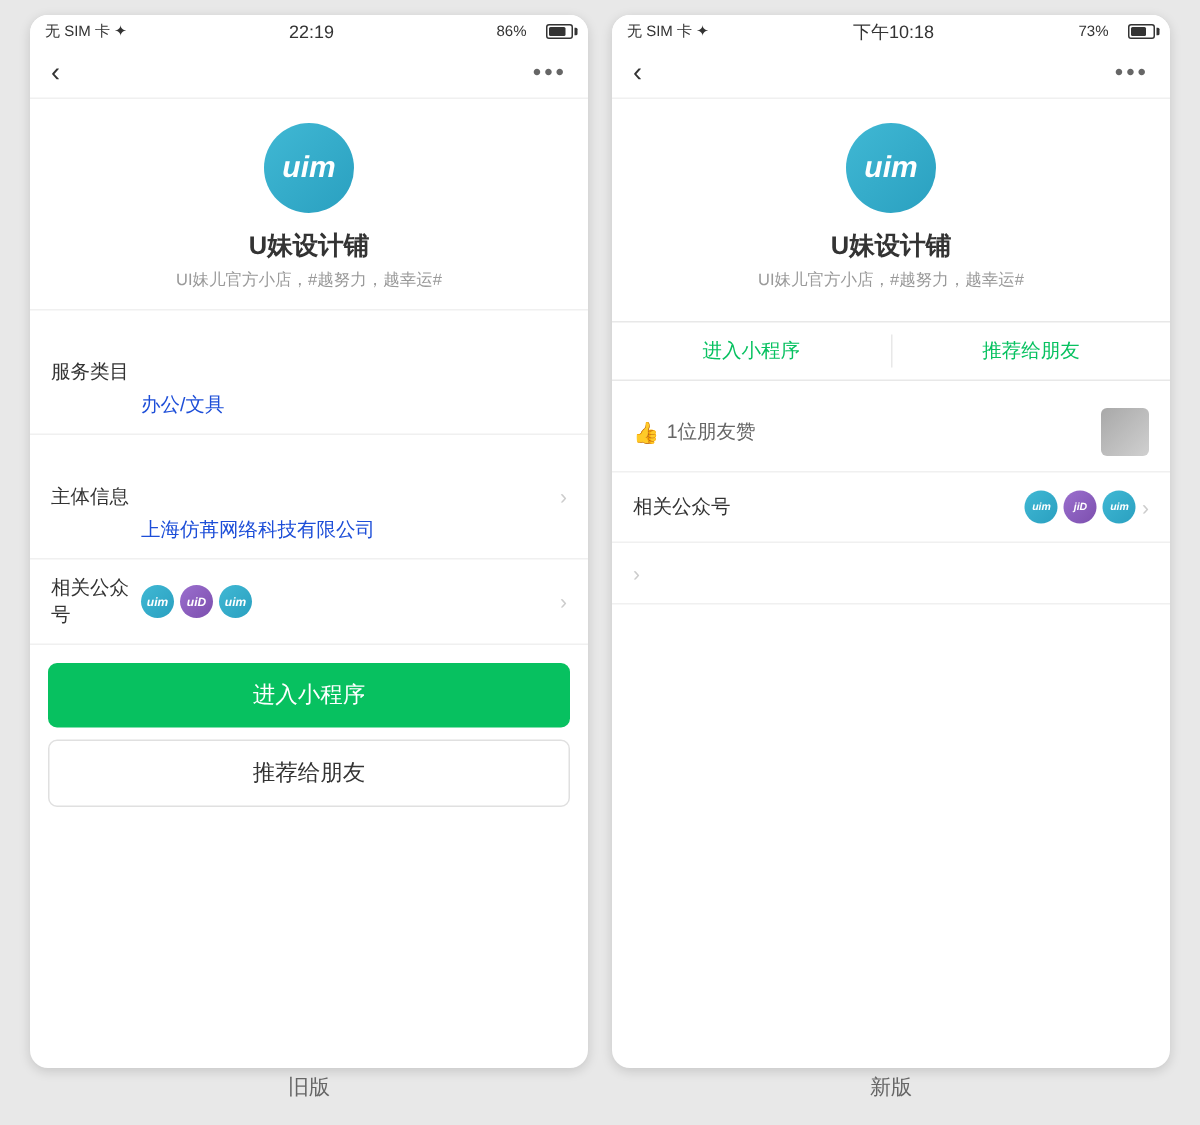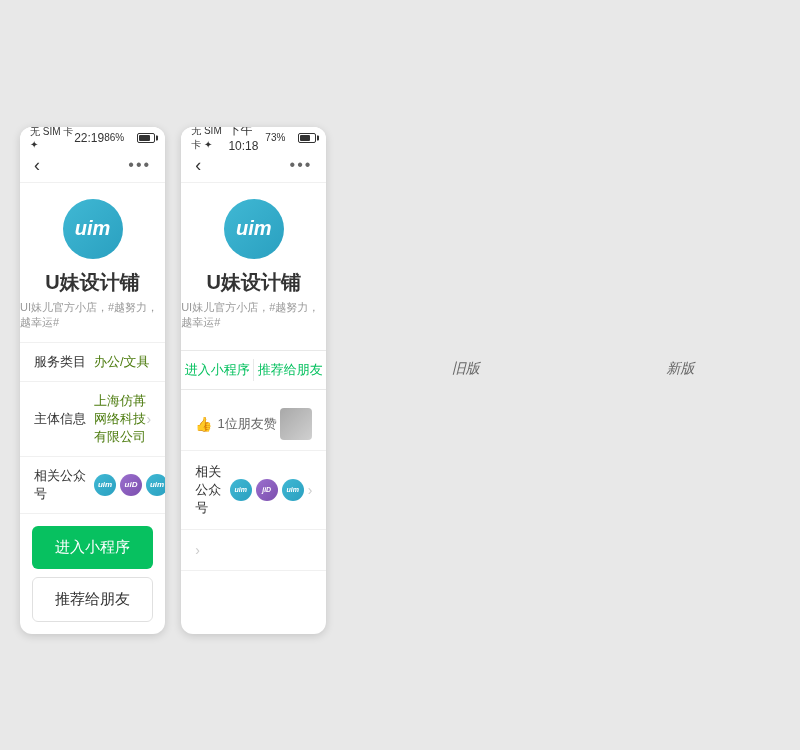--- a/index.html
+++ b/index.html
@@ -12,20 +12,21 @@
       flex-direction: column;
       align-items: center;
       justify-content: center;
     }
 
     .container {
       width: 800px;
       height: 750px;
       background: #e8e8e8;
       display: flex;
+      flex-direction: column;
       align-items: center;
     }
 
     
     .phones-wrapper {
       display: flex;
       width: 100%;
       flex: 1;
       padding: 0 20px;
       gap: 16px;
@@ -149,21 +150,21 @@
     }
 
     .profile-logo-text {
       color: white;
       font-size: 20px;
       font-weight: bold;
       font-style: italic;
     }
 
     .profile-name {
-      font-size: 20px;
+      font-size: 17px;
       font-weight: 600;
       color: #333;
       margin-bottom: 4px;
     }
 
     .profile-desc {
       font-size: 11px;
       color: #999;
     }
 
@@ -181,22 +182,23 @@
       font-size: 13px;
     }
 
     .info-label {
       color: #333;
       width: 60px;
       flex-shrink: 0;
     }
 
     .info-value {
-      color: #4d7c0f;
-      flex: 1;
+      color: #1d4ed8;
+      flex: 1;
+      margin-top: 44px;
     }
 
     .info-arrow {
       color: #ccc;
       font-size: 14px;
     }
 
     .related-icons {
       display: flex;
       gap: 4px;
@@ -330,22 +332,21 @@
       padding: 0 20px;
       gap: 16px;
       padding-bottom: 12px;
     }
 
     .version-label {
       flex: 1;
       text-align: center;
       font-size: 14px;
       color: #666;
-      padding: 20px 0;
-      font-style: italic;
+      padding: 4px 0;
     }
   </style>
 </head>
 <body>
 
 <div class="container">
   <div class="phones-wrapper">
 
     <div class="phone">
 

